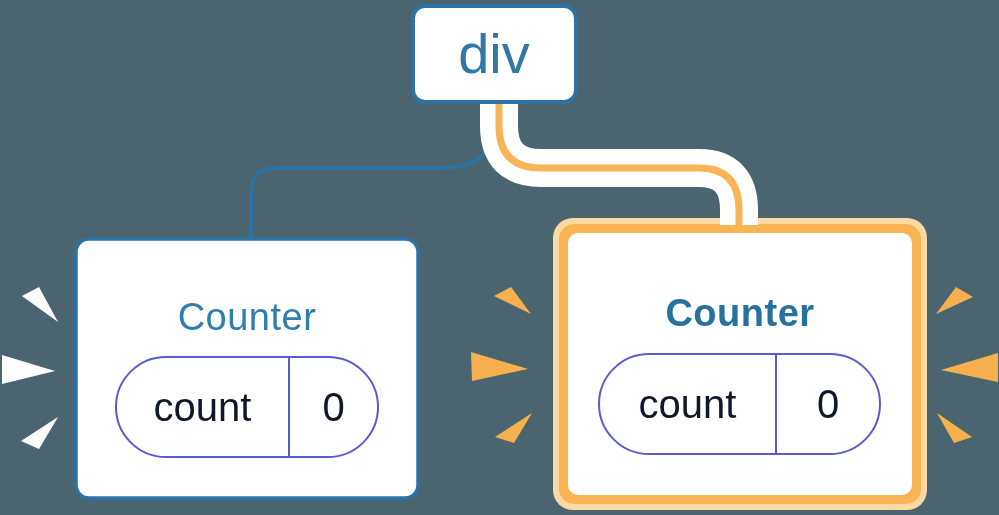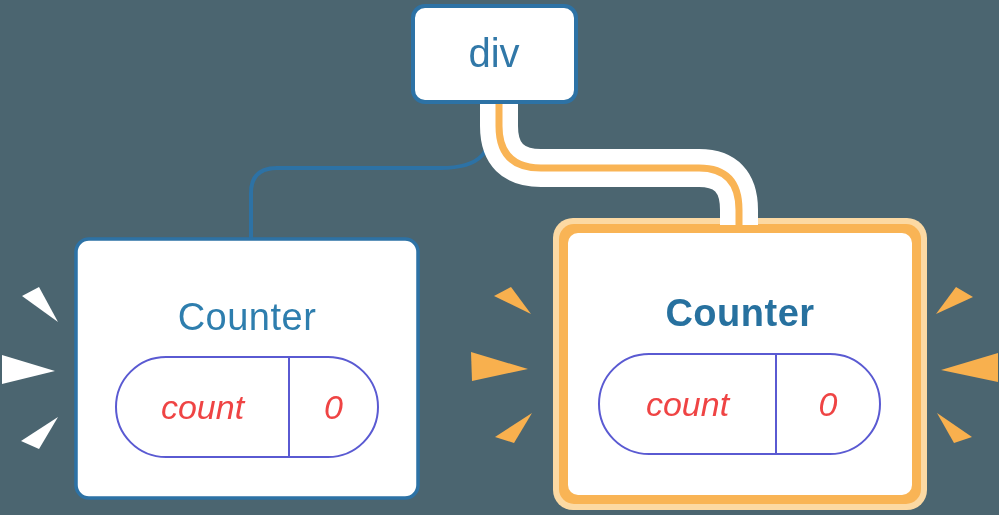--- a/index.html
+++ b/index.html
@@ -10,40 +10,40 @@
     height: 515px;
     background: #4b6570;
     overflow: hidden;
   }
   .stage svg { position: absolute; left: 0; top: 0; }
   .abs { position: absolute; box-sizing: border-box; }
 
   .root-label {
     left: 412px; top: 5px; width: 164px; height: 97px;
     display: flex; align-items: center; justify-content: center;
-    font-size: 40px; font-weight: 500; color: #3178a8;
+    font-size: 56px; font-weight: 500; color: #3178a8;
   }
   .card-title {
     text-align: center; font-size: 38px; letter-spacing: 0.5px; margin-top: 20px;
   }
   .card-title.plain  { left: 74px;  top: 276px; width: 346px; font-weight: 500; color: #2e7eae; }
   .card-title.strong { left: 566px; top: 272px; width: 348px; font-weight: 700; color: #27719f; }
 
   .pill {
     background: #ffffff;
     border: 2.5px solid #5a5ad2;
     border-radius: 52px;
     display: flex;
     overflow: hidden;
   }
   .pill.pill-left  { left: 115px; top: 356px; width: 264px; height: 102px; }
   .pill.pill-right { left: 598px; top: 353px; width: 283px; height: 102px; }
   .pill .cell {
     display: flex; align-items: center; justify-content: center;
-    font-size: 34px; color: #ef4444; font-style: italic;
+    font-size: 40px; color: #0f172a;
   }
   .pill .key { border-right: 2px solid #5a5ad2; }
   .pill-left  .key { width: 171px; }
   .pill-right .key { width: 175px; }
   .pill .val { flex: 1; }
 </style>
 </head>
 <body>
 
 <div class="stage">

